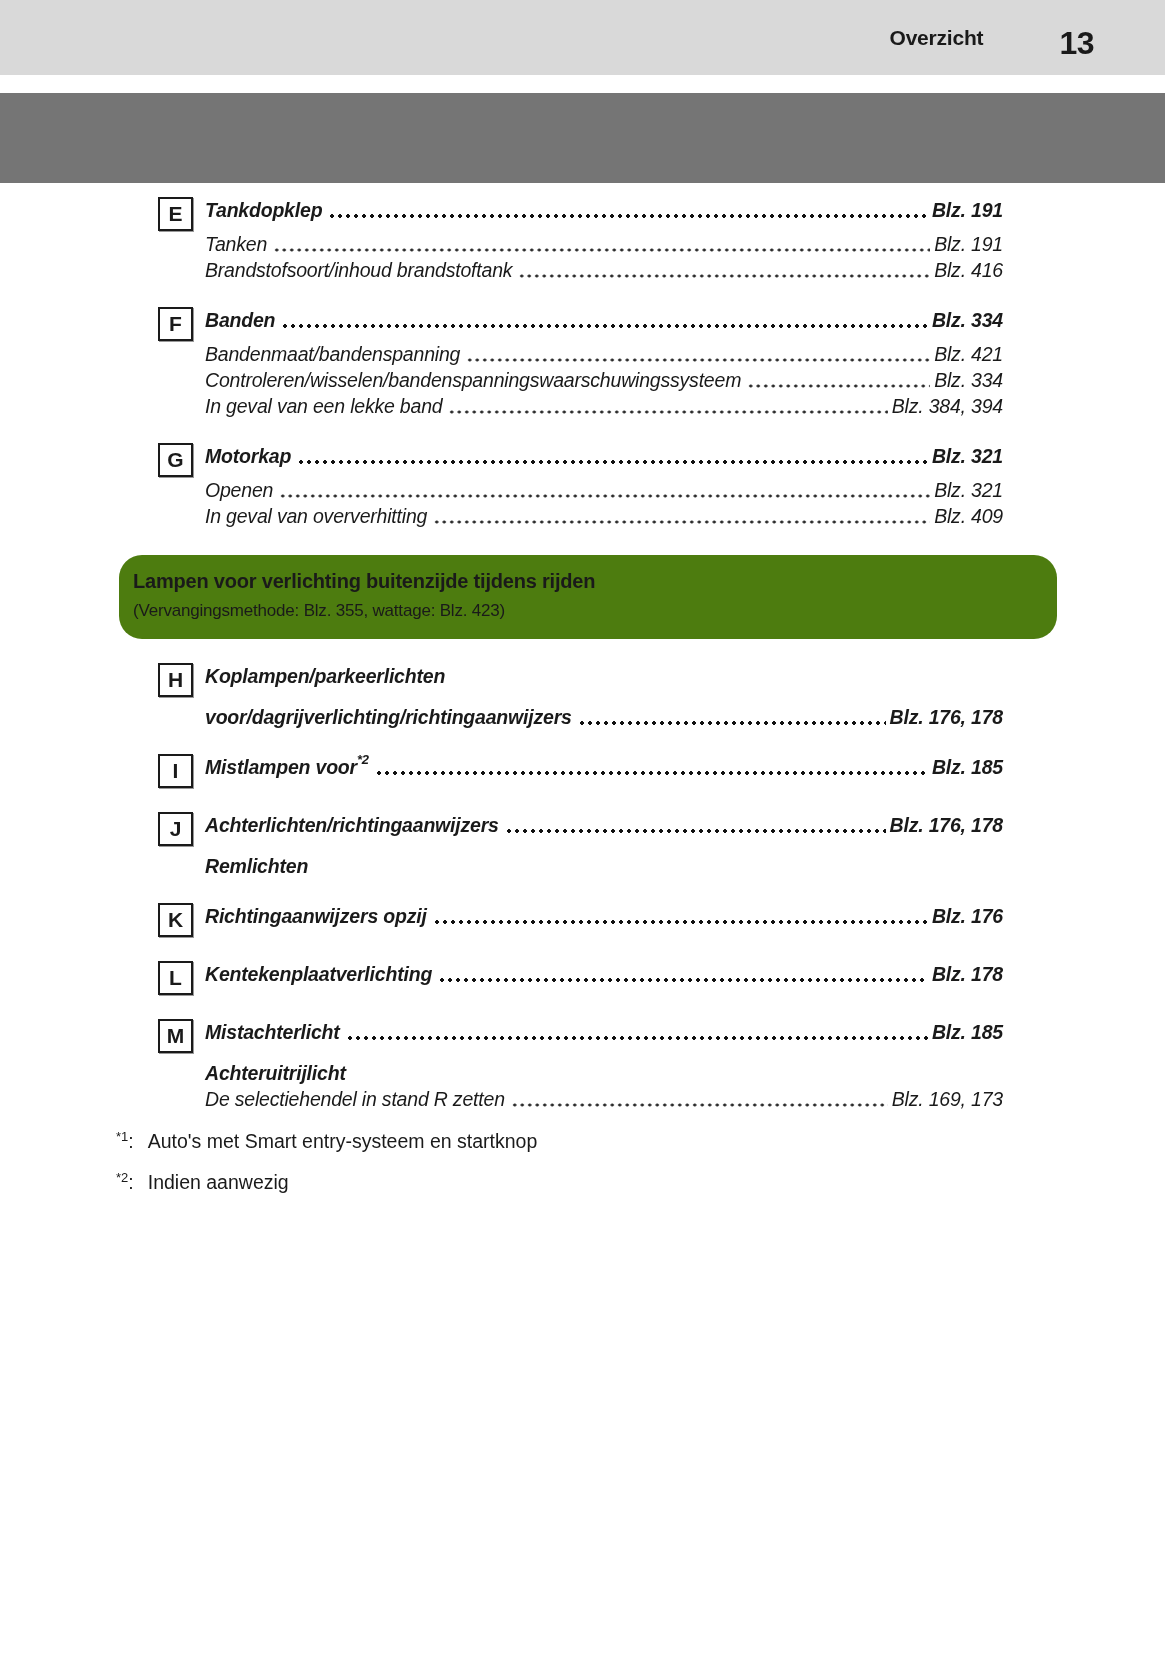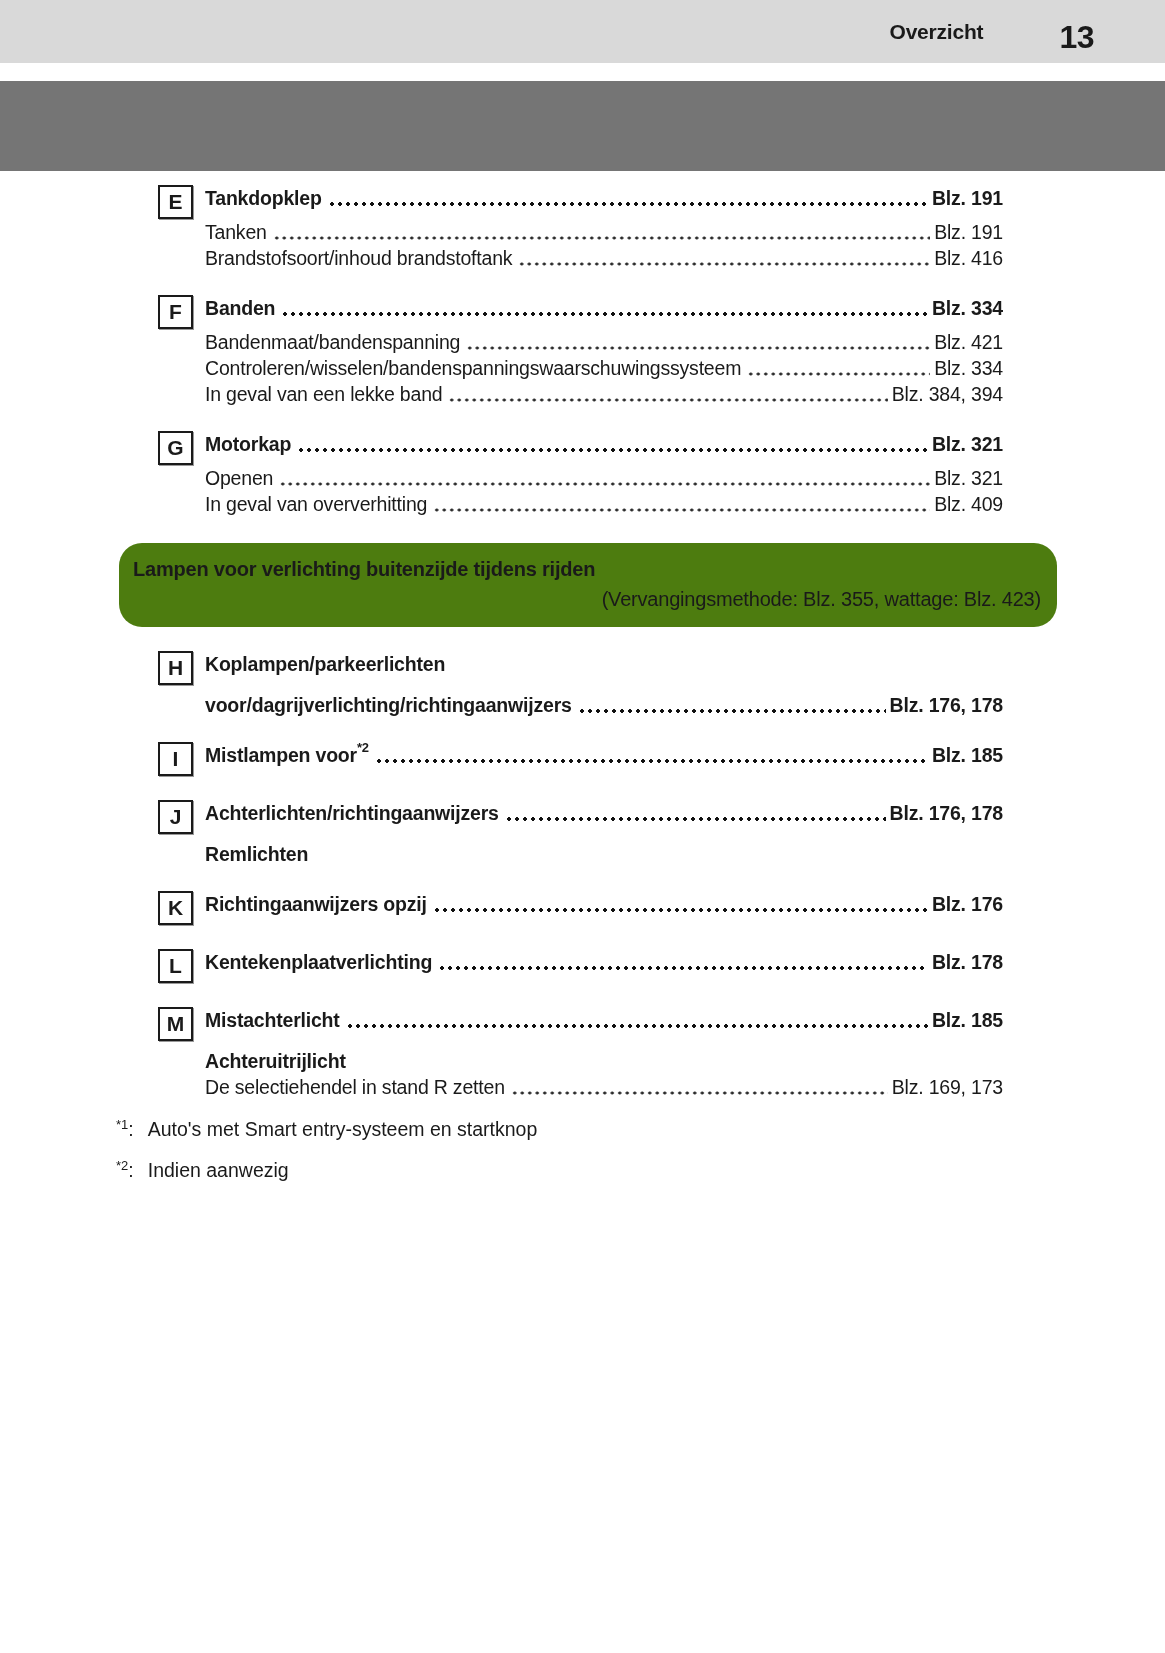--- a/index.html
+++ b/index.html
@@ -6,21 +6,21 @@
   html, body { background: #ffffff; }
   body {
     width: 1165px; height: 1653px;
     font-family: "Liberation Sans", "DejaVu Sans", sans-serif;
     color: #1a1a1a;
     position: relative;
     overflow: hidden;
   }
   
   .topbar {
-    height: 63px; background: #d9d9d9;
+    height: 75px; background: #d9d9d9;
     display: flex; align-items: center; justify-content: flex-end;
     padding-right: 71px;
   }
   .section-label { font-weight: bold; font-size: 21px; letter-spacing: -0.2px; }
   .page-number { font-weight: bold; font-size: 32px; margin-left: 76px; letter-spacing: -0.5px; margin-top: 11px; }
   
   .image-banner { height: 90px; background: #757575; margin-top: 18px; width: 100%; }
   
   .content { padding: 14px 162px 0 158px; }
   .row { display: flex; align-items: flex-start; }
@@ -29,21 +29,21 @@
   .row.sub { }
   .badge-col { width: 47px; flex: none; }
   .letter-box {
     width: 35px; height: 34px;
     border: 2px solid #1a1a1a; background: #ffffff;
     display: flex; align-items: center; justify-content: center;
     font-weight: bold; font-size: 21px;
     box-shadow: 1px 1px 0 #999;
   }
   .row-main { flex: 1 1 auto; min-width: 0; }
-  .line { display: flex; align-items: flex-start; font-size: 19.5px; line-height: 26px; letter-spacing: -0.2px; }
+  .line { display: flex; align-items: flex-start; font-size: 19.5px; line-height: 26px; letter-spacing: -0.2px; font-style: italic; }
   .line + .line { margin-top: 15px; }
   .line.bold { font-weight: bold; }
   .txt { white-space: nowrap; }
   .pg { white-space: nowrap; }
   .sup { font-size: 13px; font-weight: bold; position: relative; top: -7px; }
   
   .dots {
     flex: 1 1 auto; min-width: 18px; align-self: flex-end;
     height: 6px; margin: 0 4px 4px 6px;
     background-image: radial-gradient(circle, #2a2a2a 1.4px, rgba(0,0,0,0) 1.7px);
@@ -54,21 +54,21 @@
     background-size: 8px 6px;
   }
   
   .highlight {
     margin: 26px -54px 0 -39px;
     background: #4d7c0f;
     padding: 11px 16px 13px 14px;
     border-radius: 23px;
   }
   .highlight-title { font-weight: bold; font-size: 20px; line-height: 30px; letter-spacing: -0.2px; }
-  .highlight-subtitle { font-size: 20px; line-height: 30px; letter-spacing: -0.2px; text-align: right; }
+  .highlight-subtitle { font-size: 17px; line-height: 30px; letter-spacing: -0.2px; }
   
   .footnotes { margin: 16px 0 0 -42px; }
   .footnote { font-size: 19.5px; line-height: 26px; }
   .footnote + .footnote { margin-top: 12px; }
   .fn-sup { font-size: 13px; position: relative; top: -7px; }
   .fn-text { margin-left: 14px; }
 </style>
 </head>
 <body>
 

